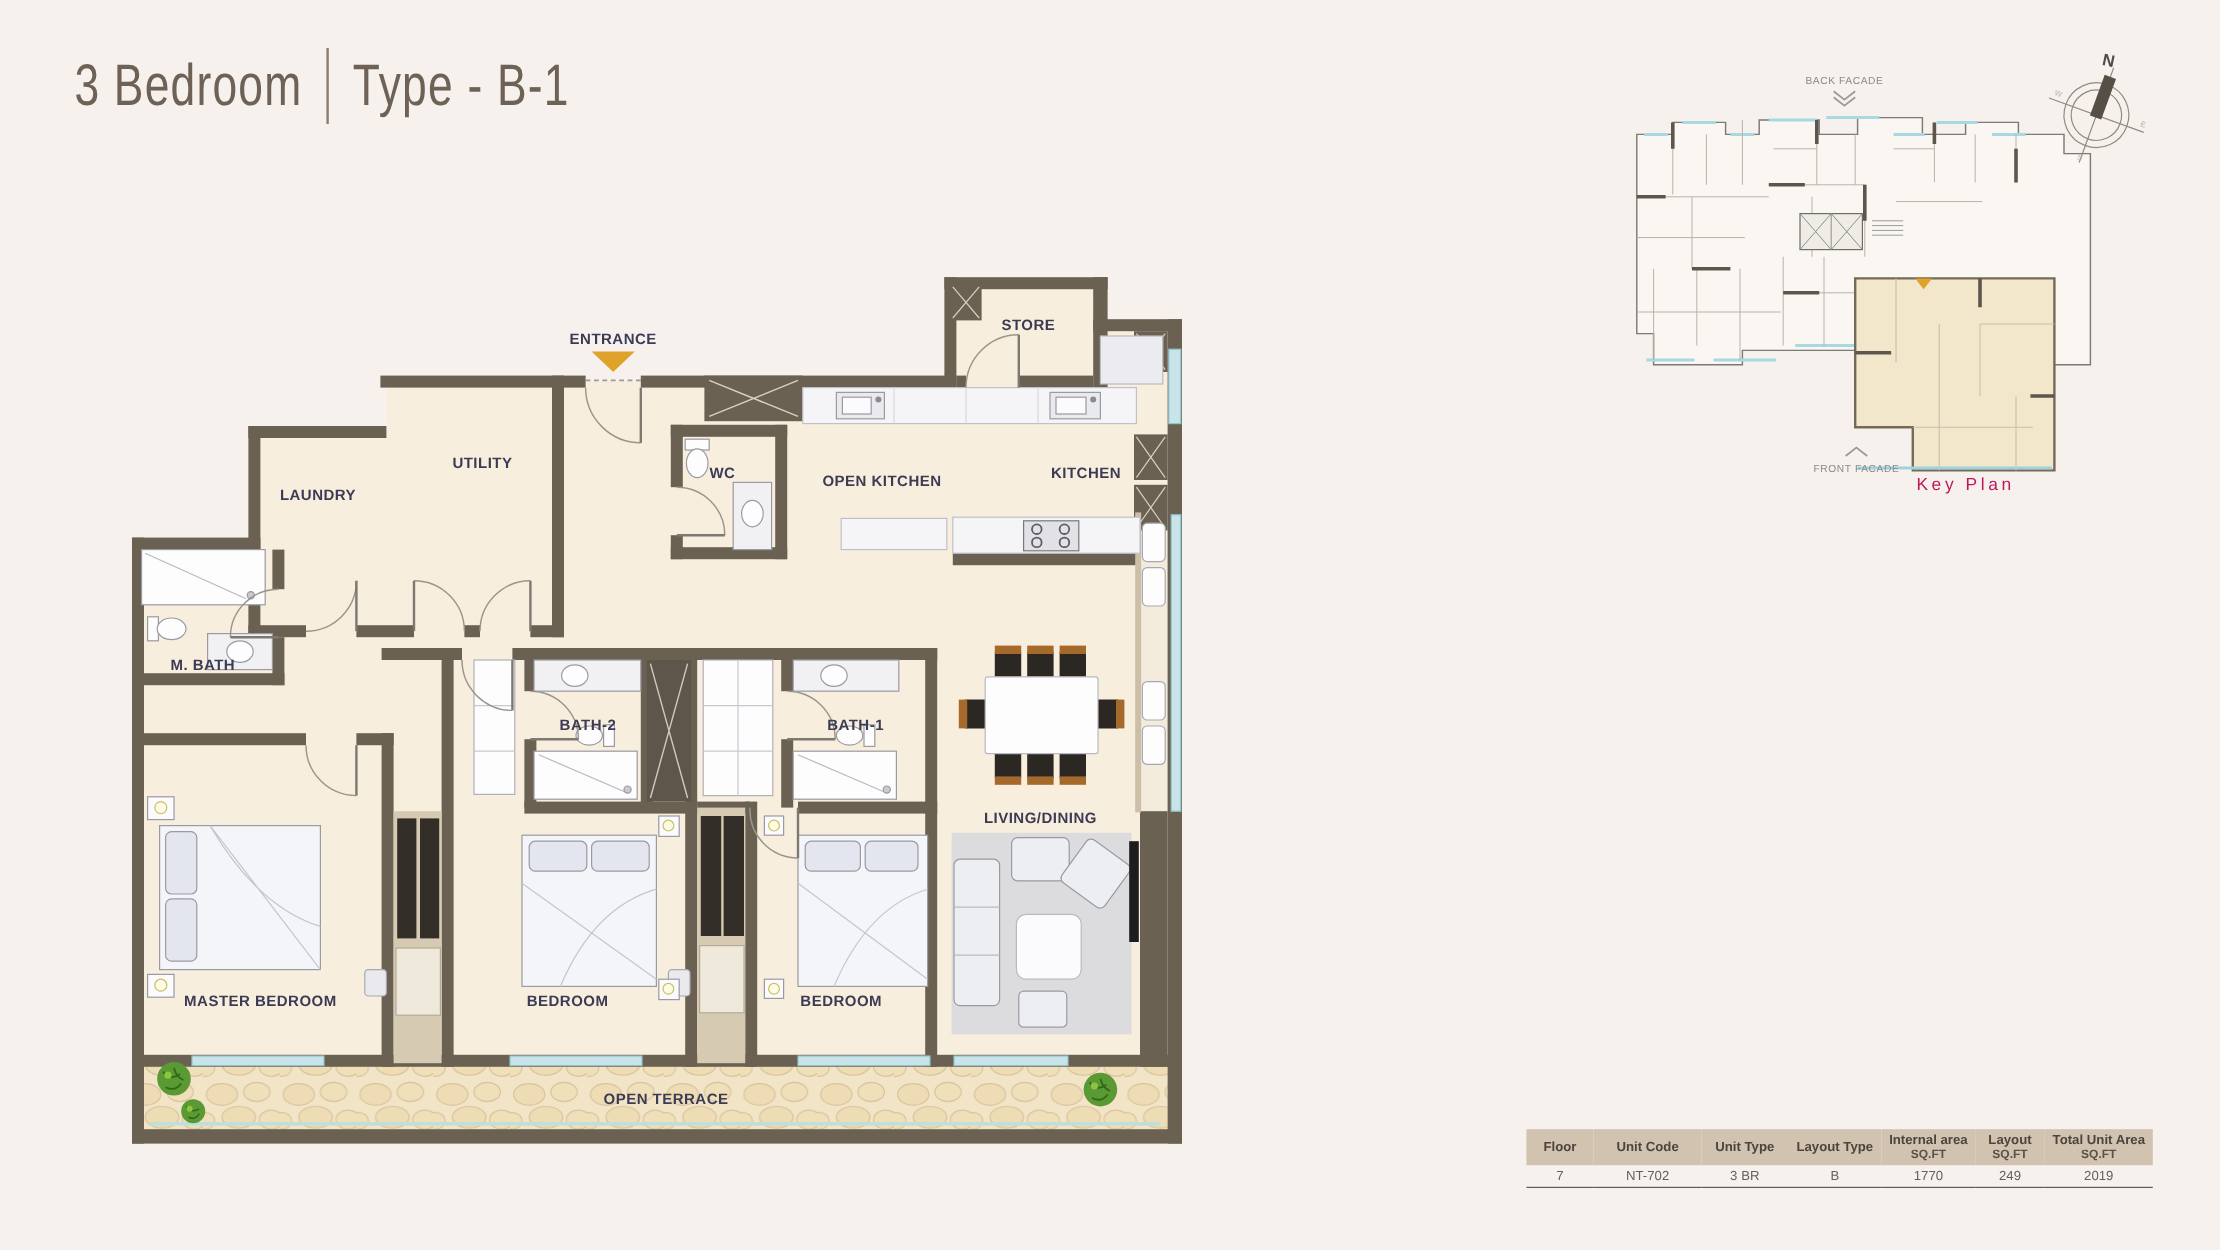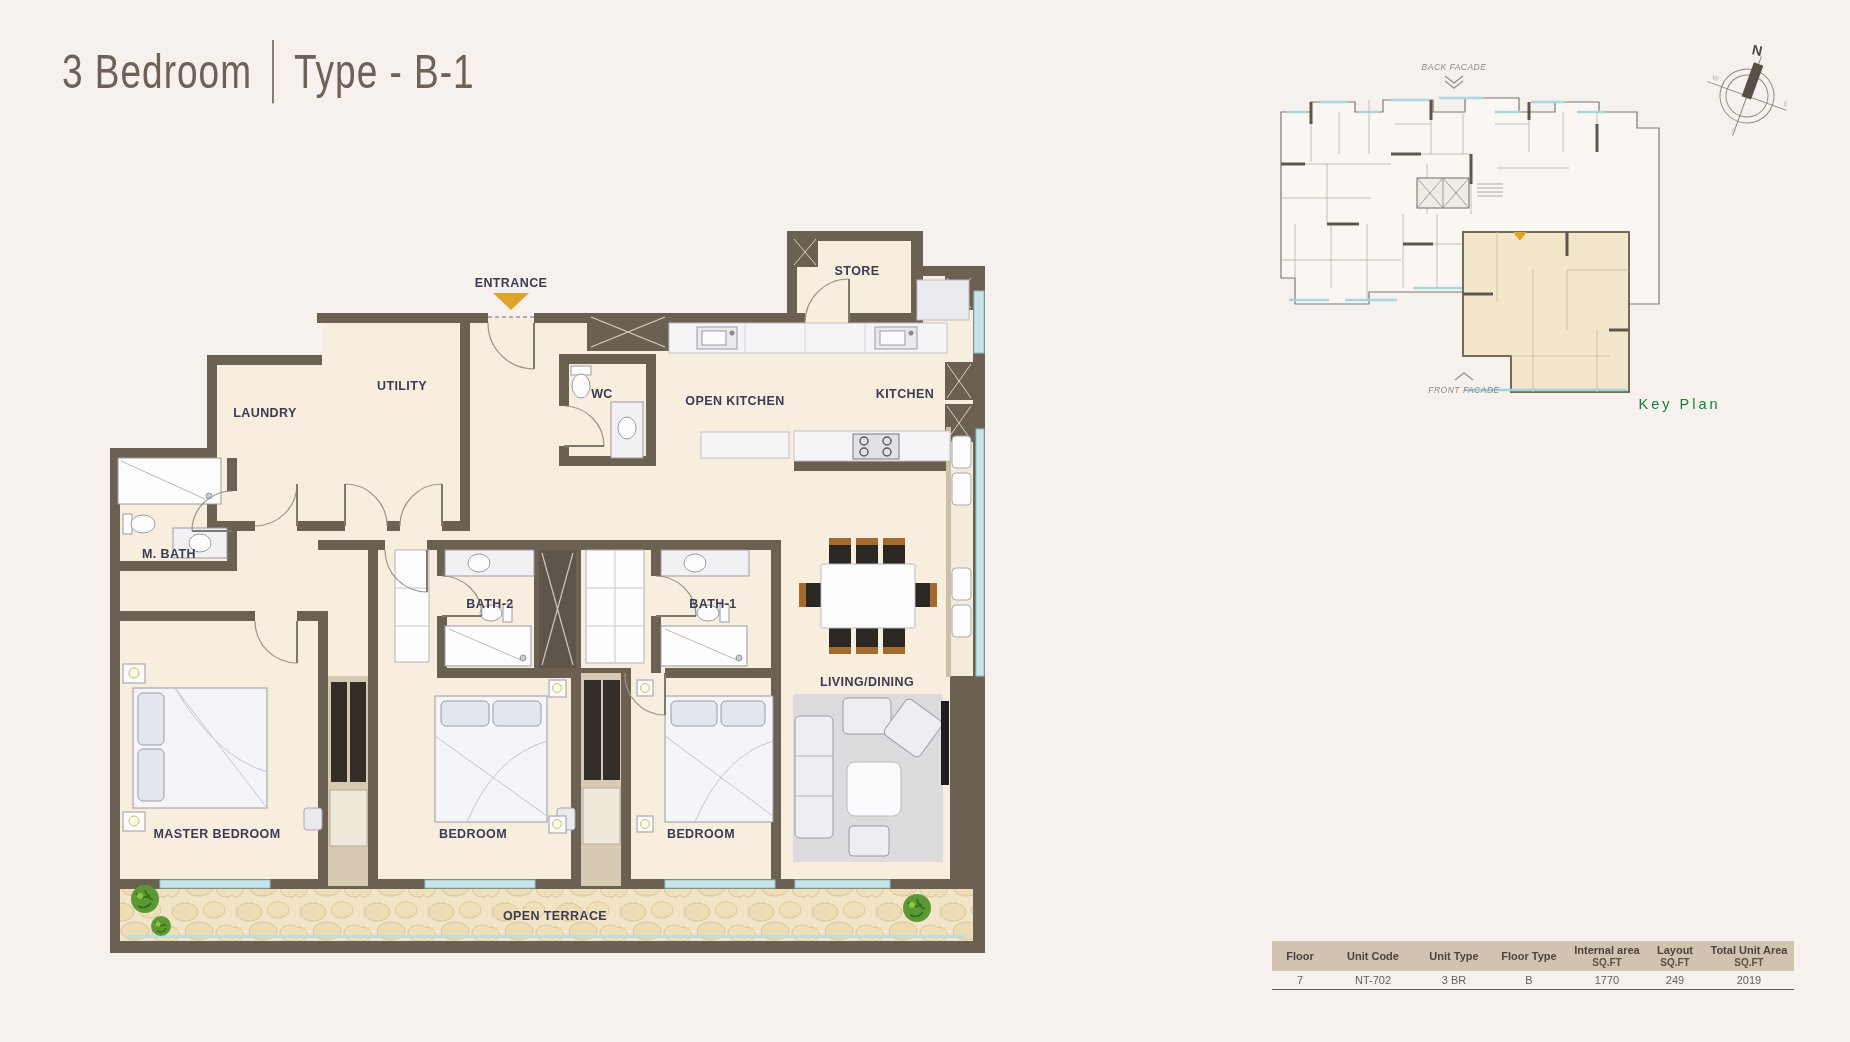--- a/index.html
+++ b/index.html
@@ -17,25 +17,25 @@
   }
   .title-divider{width:2px;height:48px;background:#8a7d72;margin:0 20px;}
   
   .plan-wrap{position:absolute;left:105px;top:196px;width:908px;height:762px;}
   .plan-wrap svg{display:block;}
   text.room-label{
     font-family:"Liberation Sans",sans-serif;font-size:12.5px;font-weight:700;
     fill:#3b3b55;letter-spacing:.4px;
   }
   
-  .keyplan-wrap{position:absolute;left:1249px;top:56px;width:444px;height:352px;font-style:italic;}
+  .keyplan-wrap{position:absolute;left:1332px;top:56px;width:444px;height:352px;}
   .facade-label{font-family:"Liberation Sans",sans-serif;font-size:8.5px;fill:#8b8b8b;letter-spacing:.5px;}
   .keyplan-caption{
-    position:absolute;left:1597px;top:396px;width:165px;text-align:center;
-    font-size:14.5px;color:#15803d;letter-spacing:3px;
+    position:absolute;left:1597px;top:396px;width:165px;
+    font-size:14.5px;color:#be185d;letter-spacing:3px;
   }
   
   .compass-wrap{position:absolute;left:1700px;top:36px;width:100px;height:110px;}
   
   .unit-table{
     position:absolute;left:1272px;top:941px;width:522px;border-collapse:collapse;
     font-family:"Liberation Sans",sans-serif;
   }
   .unit-table th{
     background:#d2c3b1;color:#4b453e;font-size:11px;font-weight:700;
@@ -450,21 +450,21 @@
       <col style="width:78px">
     <col style="width:78px">
       <col style="width:58px">
       <col style="width:90px">
   </colgroup>
   <thead>
     <tr>
       <th class="c"><span>Floor</span></th>
       <th class="c"><span>Unit Code</span></th>
       <th class="c"><span>Unit Type</span></th>
-      <th class="c"><span>Floor Type</span></th>
+      <th class="c"><span>Layout Type</span></th>
       <th class="l"><span>Internal area</span><span class="sub">SQ.FT</span></th>
       <th class="l"><span>Layout</span><span class="sub">SQ.FT</span></th>
       <th class="l"><span>Total Unit Area</span><span class="sub">SQ.FT</span></th>
     </tr>
   </thead>
   <tbody>
     <tr>
       <td class="c">7</td>
       <td class="c">NT-702</td>
       <td class="c">3 BR</td>

